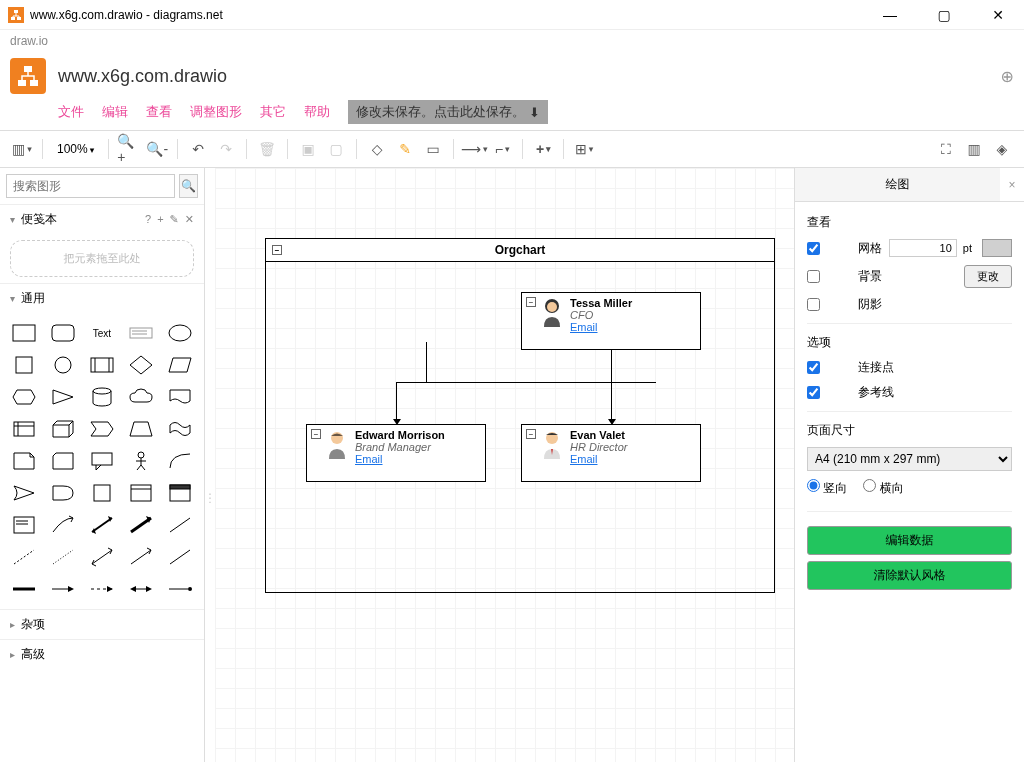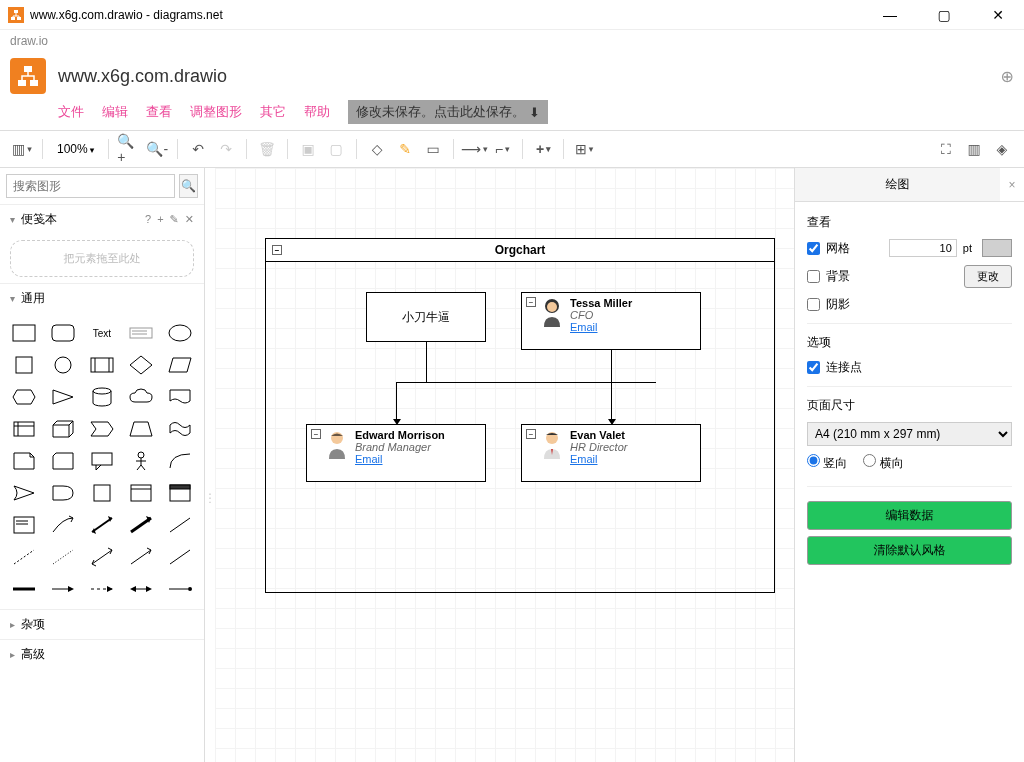--- a/index.html
+++ b/index.html
@@ -52,21 +52,21 @@
 .connector { position: absolute; background: #000; }
 .right-panel { width: 230px; border-left: 1px solid #ddd; padding: 0; }
 .panel-tabs { display: flex; border-bottom: 1px solid #ddd; }
 .panel-tab { flex: 1; padding: 8px; text-align: center; cursor: pointer; font-size: 12px; }
 .panel-tab.active { background: #f5f5f5; }
 .panel-close { width: 24px; display: flex; align-items: center; justify-content: center; color: #999; cursor: pointer; }
 .panel-body { padding: 12px; }
 .panel-section-title { font-size: 12px; margin-bottom: 8px; }
 .panel-row { display: flex; align-items: center; margin-bottom: 8px; gap: 6px; }
 .panel-row input[type="checkbox"] { accent-color: #1a73e8; }
-.panel-row label { font-size: 12px; }
+.panel-row label { font-size: 12px; margin-left: 32px; }
 .pt-input { width: 68px; border: 1px solid #ccc; padding: 2px 4px; text-align: right; font-size: 11px; }
 .color-swatch { width: 30px; height: 18px; border: 1px solid #999; background: #d0d0d0; margin-left: 4px; }
 .btn-small { border: 1px solid #999; background: #f0f0f0; padding: 3px 12px; font-size: 11px; cursor: pointer; border-radius: 3px; }
 .page-size-select { width: 100%; border: 1px solid #ccc; padding: 3px; font-size: 12px; margin-bottom: 8px; }
 .radio-row { display: flex; gap: 16px; align-items: center; }
 .radio-row input[type="radio"] { accent-color: #1a73e8; }
 .full-btn { width: 100%; border: 1px solid #999; background: #22c55e; padding: 5px; font-size: 12px; cursor: pointer; border-radius: 3px; margin-bottom: 6px; }
 .sidebar-splitter { width: 10px; display: flex; align-items: center; justify-content: center; color: #ccc; cursor: col-resize; }
 </style>
 </head>
@@ -435,23 +435,20 @@
   <div class="sidebar-splitter">⋮</div>
 
   <div class="canvas-area">
     <div class="canvas-grid"></div>
     <div class="orgchart-container">
       <div class="orgchart-label">
         <span class="collapse-dot">−</span>
         <span>Orgchart</span>
       </div>
       <div class="orgchart-body">
-        <div class="node-box" style="left:100px;top:30px;width:120px;height:50px;justify-content:center;align-items:center">
-          <span>小刀牛逼</span>
-        </div>
         <div class="node-box" style="left:255px;top:30px;width:180px;height:58px">
           <span class="collapse-dot" style="position:absolute;left:4px;top:4px">−</span>
           <svg class="node-avatar" style="margin-left:14px" viewBox="0 0 24 30">
               <circle cx="12" cy="9" r="7" fill="#333"></circle>
               <circle cx="12" cy="10" r="5" fill="#f4c99b"></circle>
               <path d="M4 30 Q4 20 12 20 Q20 20 20 30" fill="#555"></path>
             </svg>
           <div class="node-text">
             <div class="node-name">Tessa Miller</div>
             <div class="node-title">CFO</div>
@@ -519,20 +516,24 @@
       <div class="panel-row">
         <input type="checkbox" style="">
         <label>阴影</label>
       </div>
       <hr style="margin:10px 0;border:none;border-top:1px solid #eee">
       <div class="panel-section-title">选项</div>
       <div class="panel-row">
         <input type="checkbox" checked="" style="">
         <label>连接点</label>
       </div>
+      <div class="panel-row">
+        <input type="checkbox" checked="" style="">
+        <label>参考线</label>
+      </div>
       <hr style="margin:10px 0;border:none;border-top:1px solid #eee">
       <div class="panel-section-title">页面尺寸</div>
       <select class="page-size-select">
         <option>A4 (210 mm x 297 mm)</option>
       </select>
       <div class="radio-row">
         <label><input type="radio" checked="" style=""> <span>竖向</span></label>
         <label><input type="radio" style=""> <span>横向</span></label>
       </div>
       <hr style="margin:14px 0;border:none;border-top:1px solid #eee">

